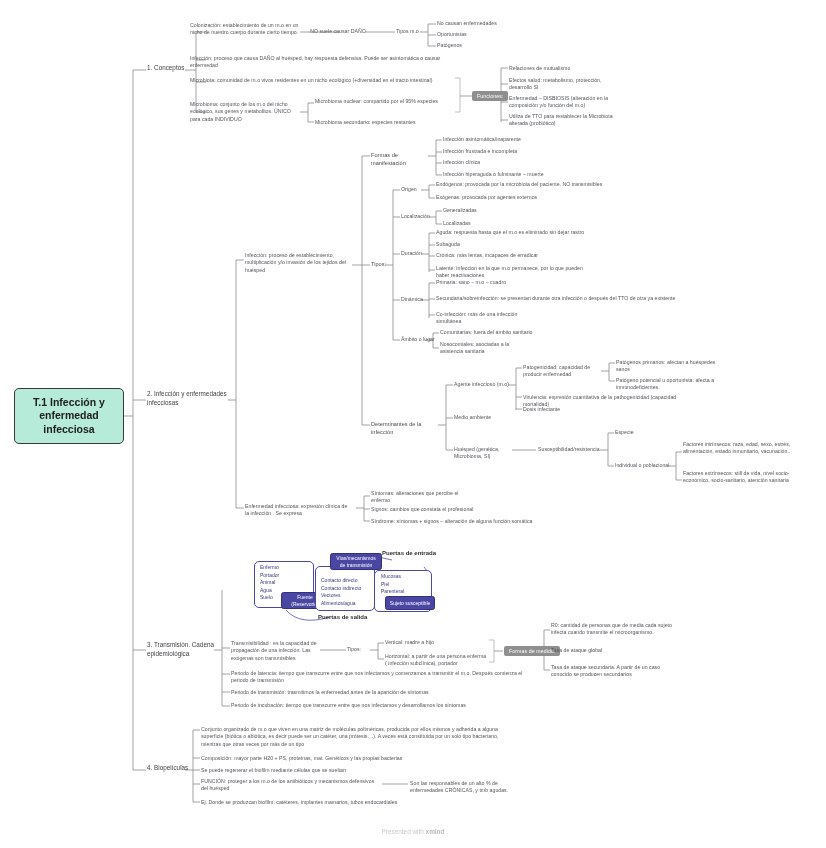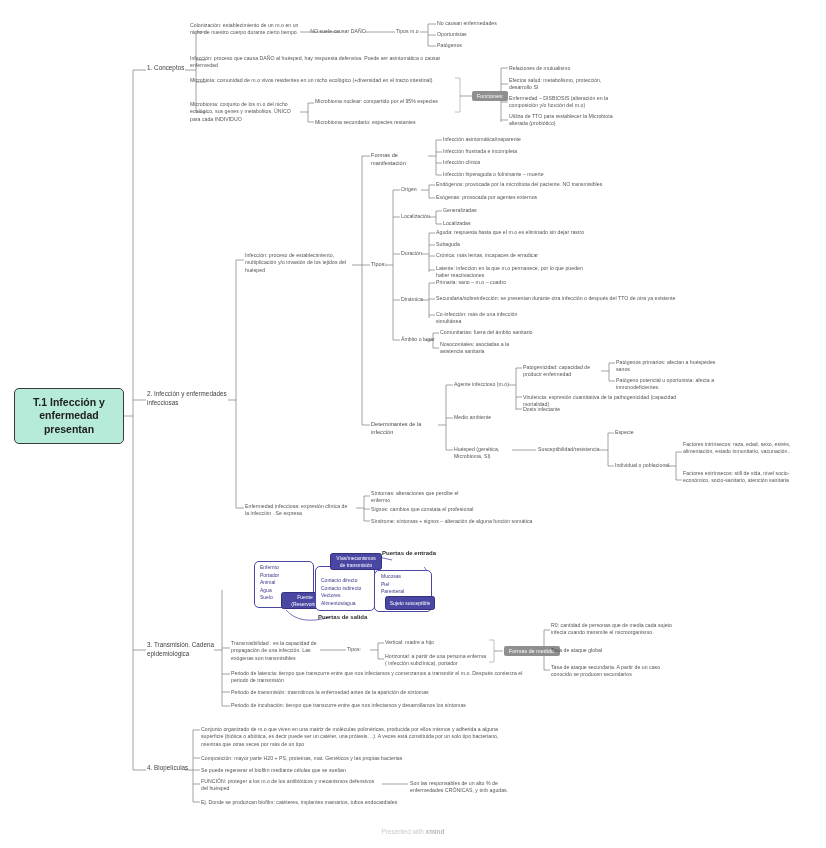--- a/index.html
+++ b/index.html
@@ -268,21 +268,21 @@
       <path d="M382 784 L408 784"></path>
     </g>
 
     <g fill="none" stroke="#6663b5" stroke-width="0.9">
       <path d="M286 610 Q300 626 330 617"></path>
       <path d="M420 600 Q438 582 424 567"></path>
       <path d="M350 567 Q368 552 392 560"></path>
     </g>
   </svg>
 
-  <div class="root">T.1 Infección y enfermedad presentan</div>
+  <div class="root">T.1 Infección y enfermedad infecciosa</div>
 
   <div class="node lvl1" style="left:147px; top:64px; width:44px;">1. Conceptos</div>
   <div class="node lvl1" style="left:147px; top:390px; width:80px;">2. Infección y enfermedades infecciosas</div>
   <div class="node lvl1" style="left:147px; top:641px; width:70px;">3. Transmisión. Cadena epidemiológica</div>
   <div class="node lvl1" style="left:147px; top:764px; width:60px;">4. Biopelículas</div>
 
   <div class="node" style="left:190px; top:22px; width:112px;">Colonización: establecimiento de un m.o en un nicho de nuestro cuerpo durante cierto tiempo.</div>
   <div class="node" style="left:310px; top:28px; width:56px; text-align:center;">NO suele causar DAÑO</div>
   <div class="node" style="left:396px; top:28px; width:26px;">Tipos m.o</div>
   <div class="node" style="left:437px; top:20px; width:90px;">No causan enfermedades</div>

